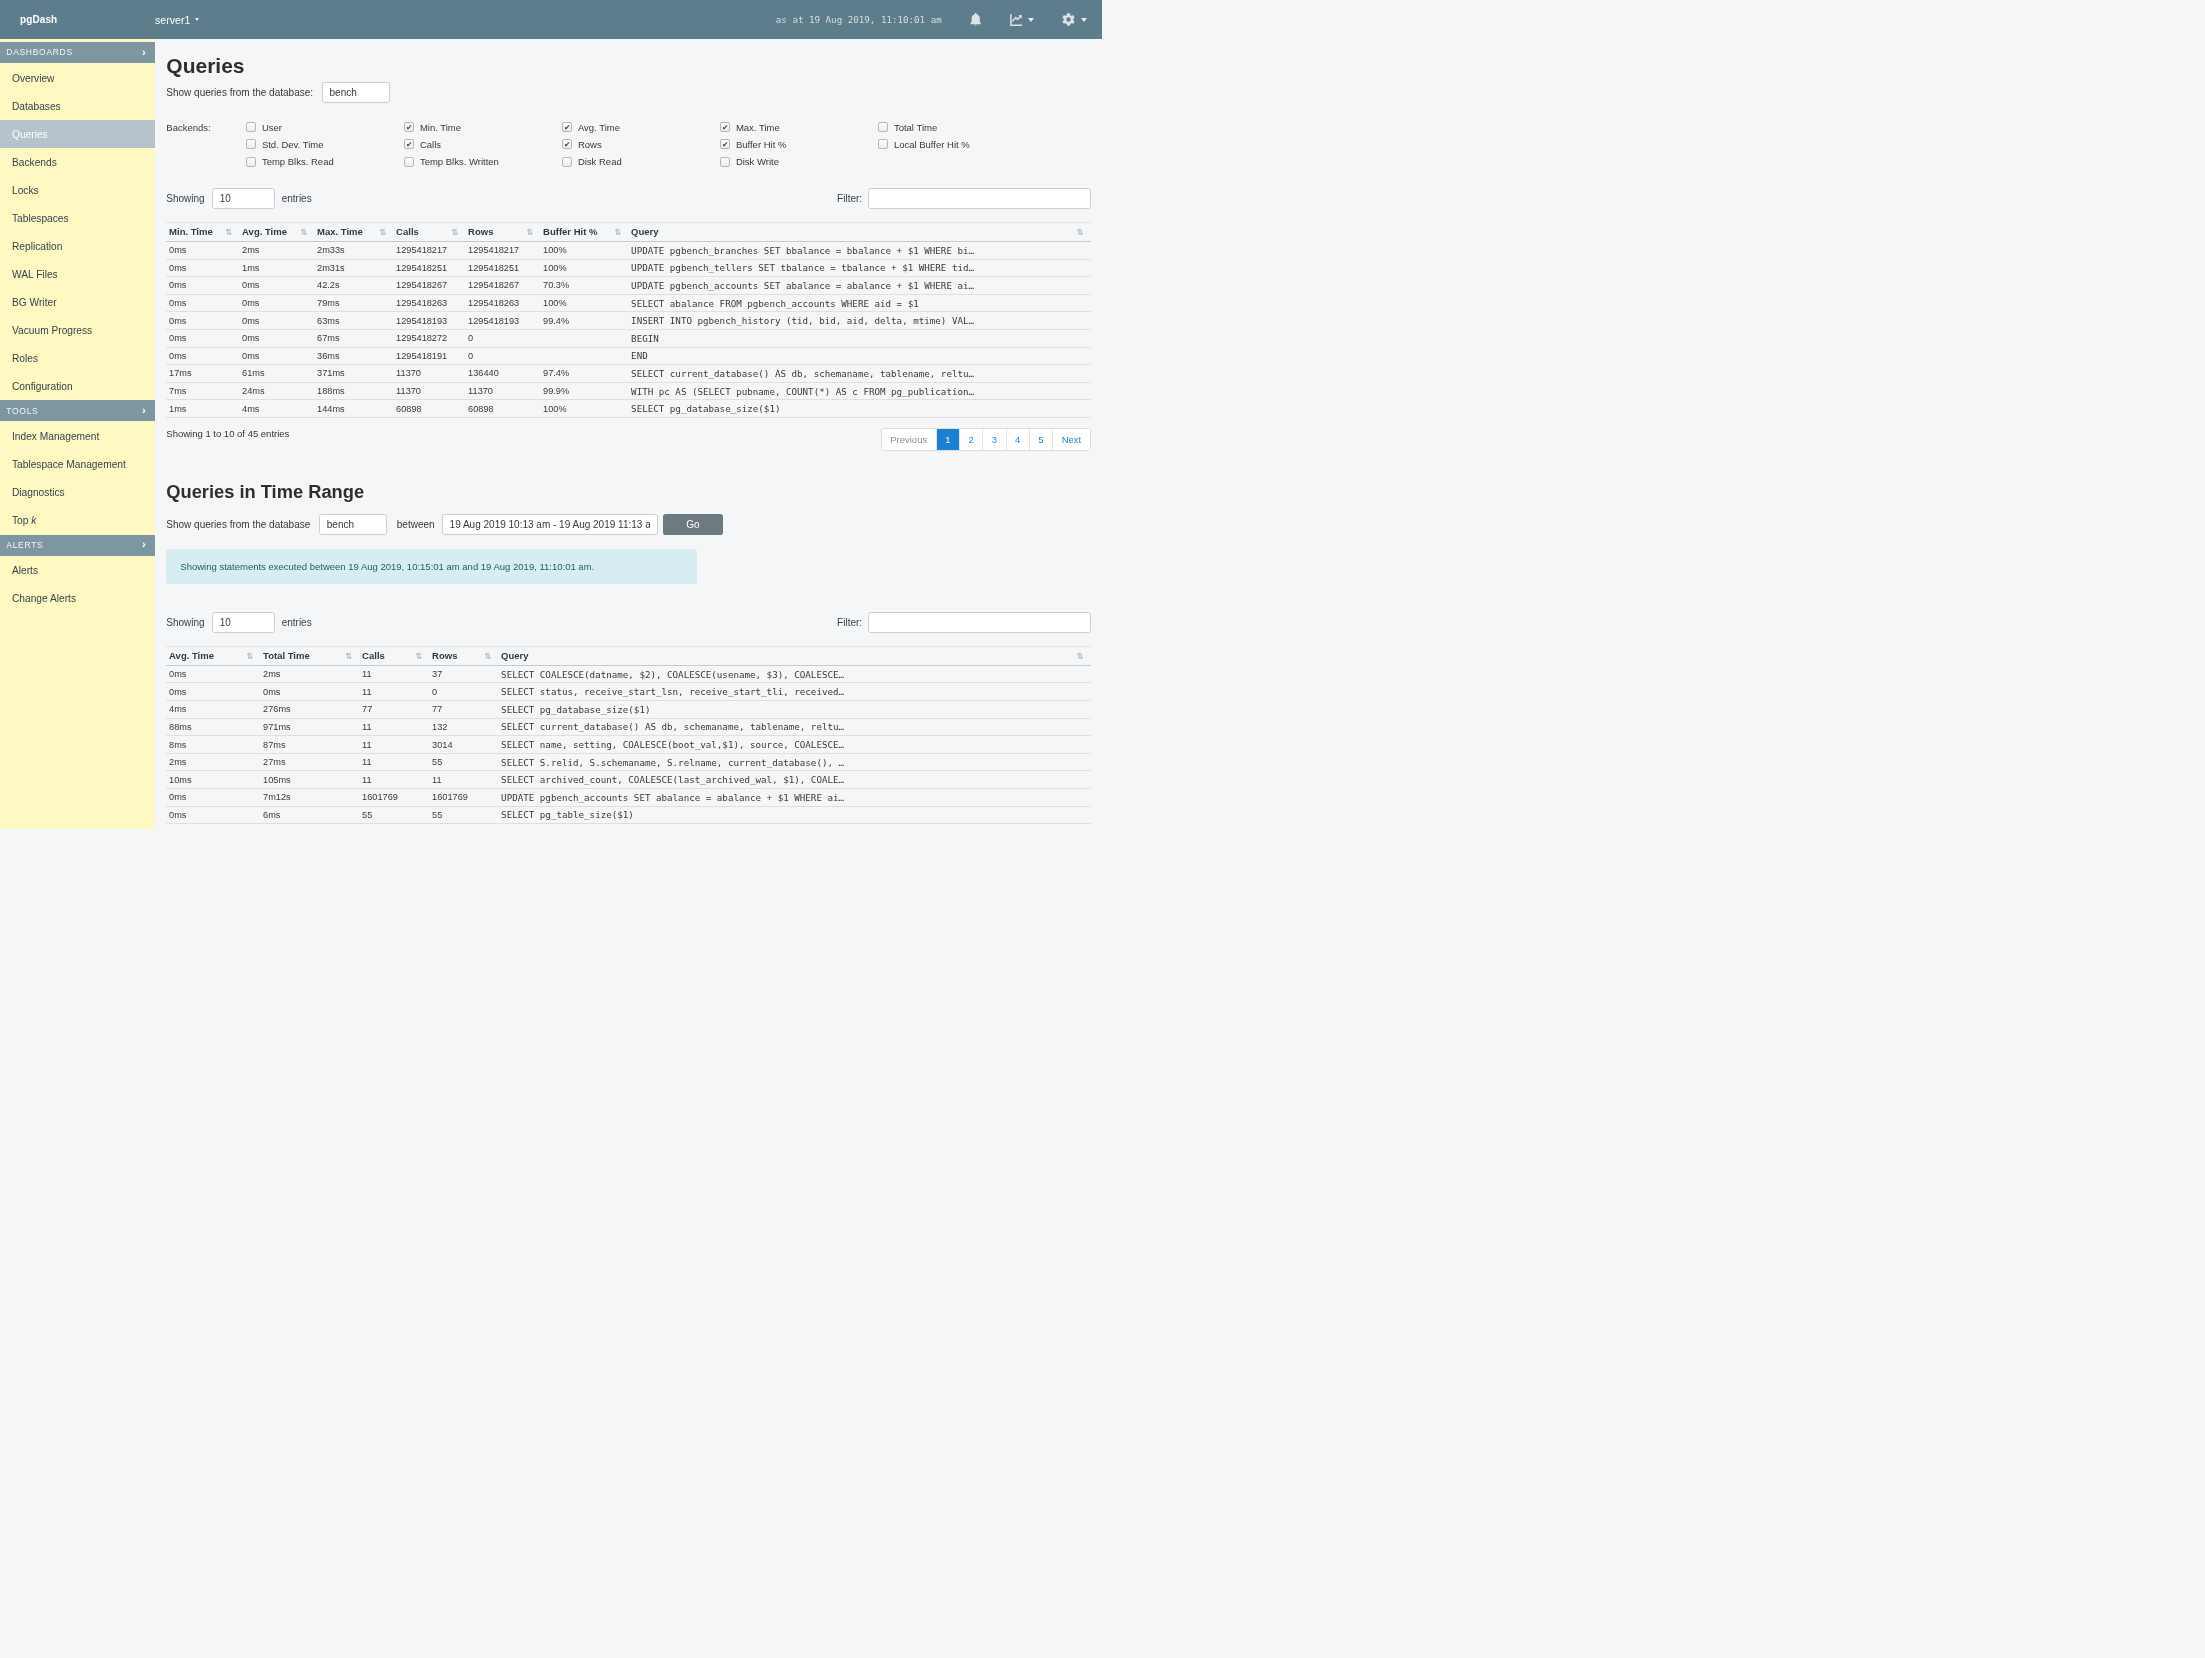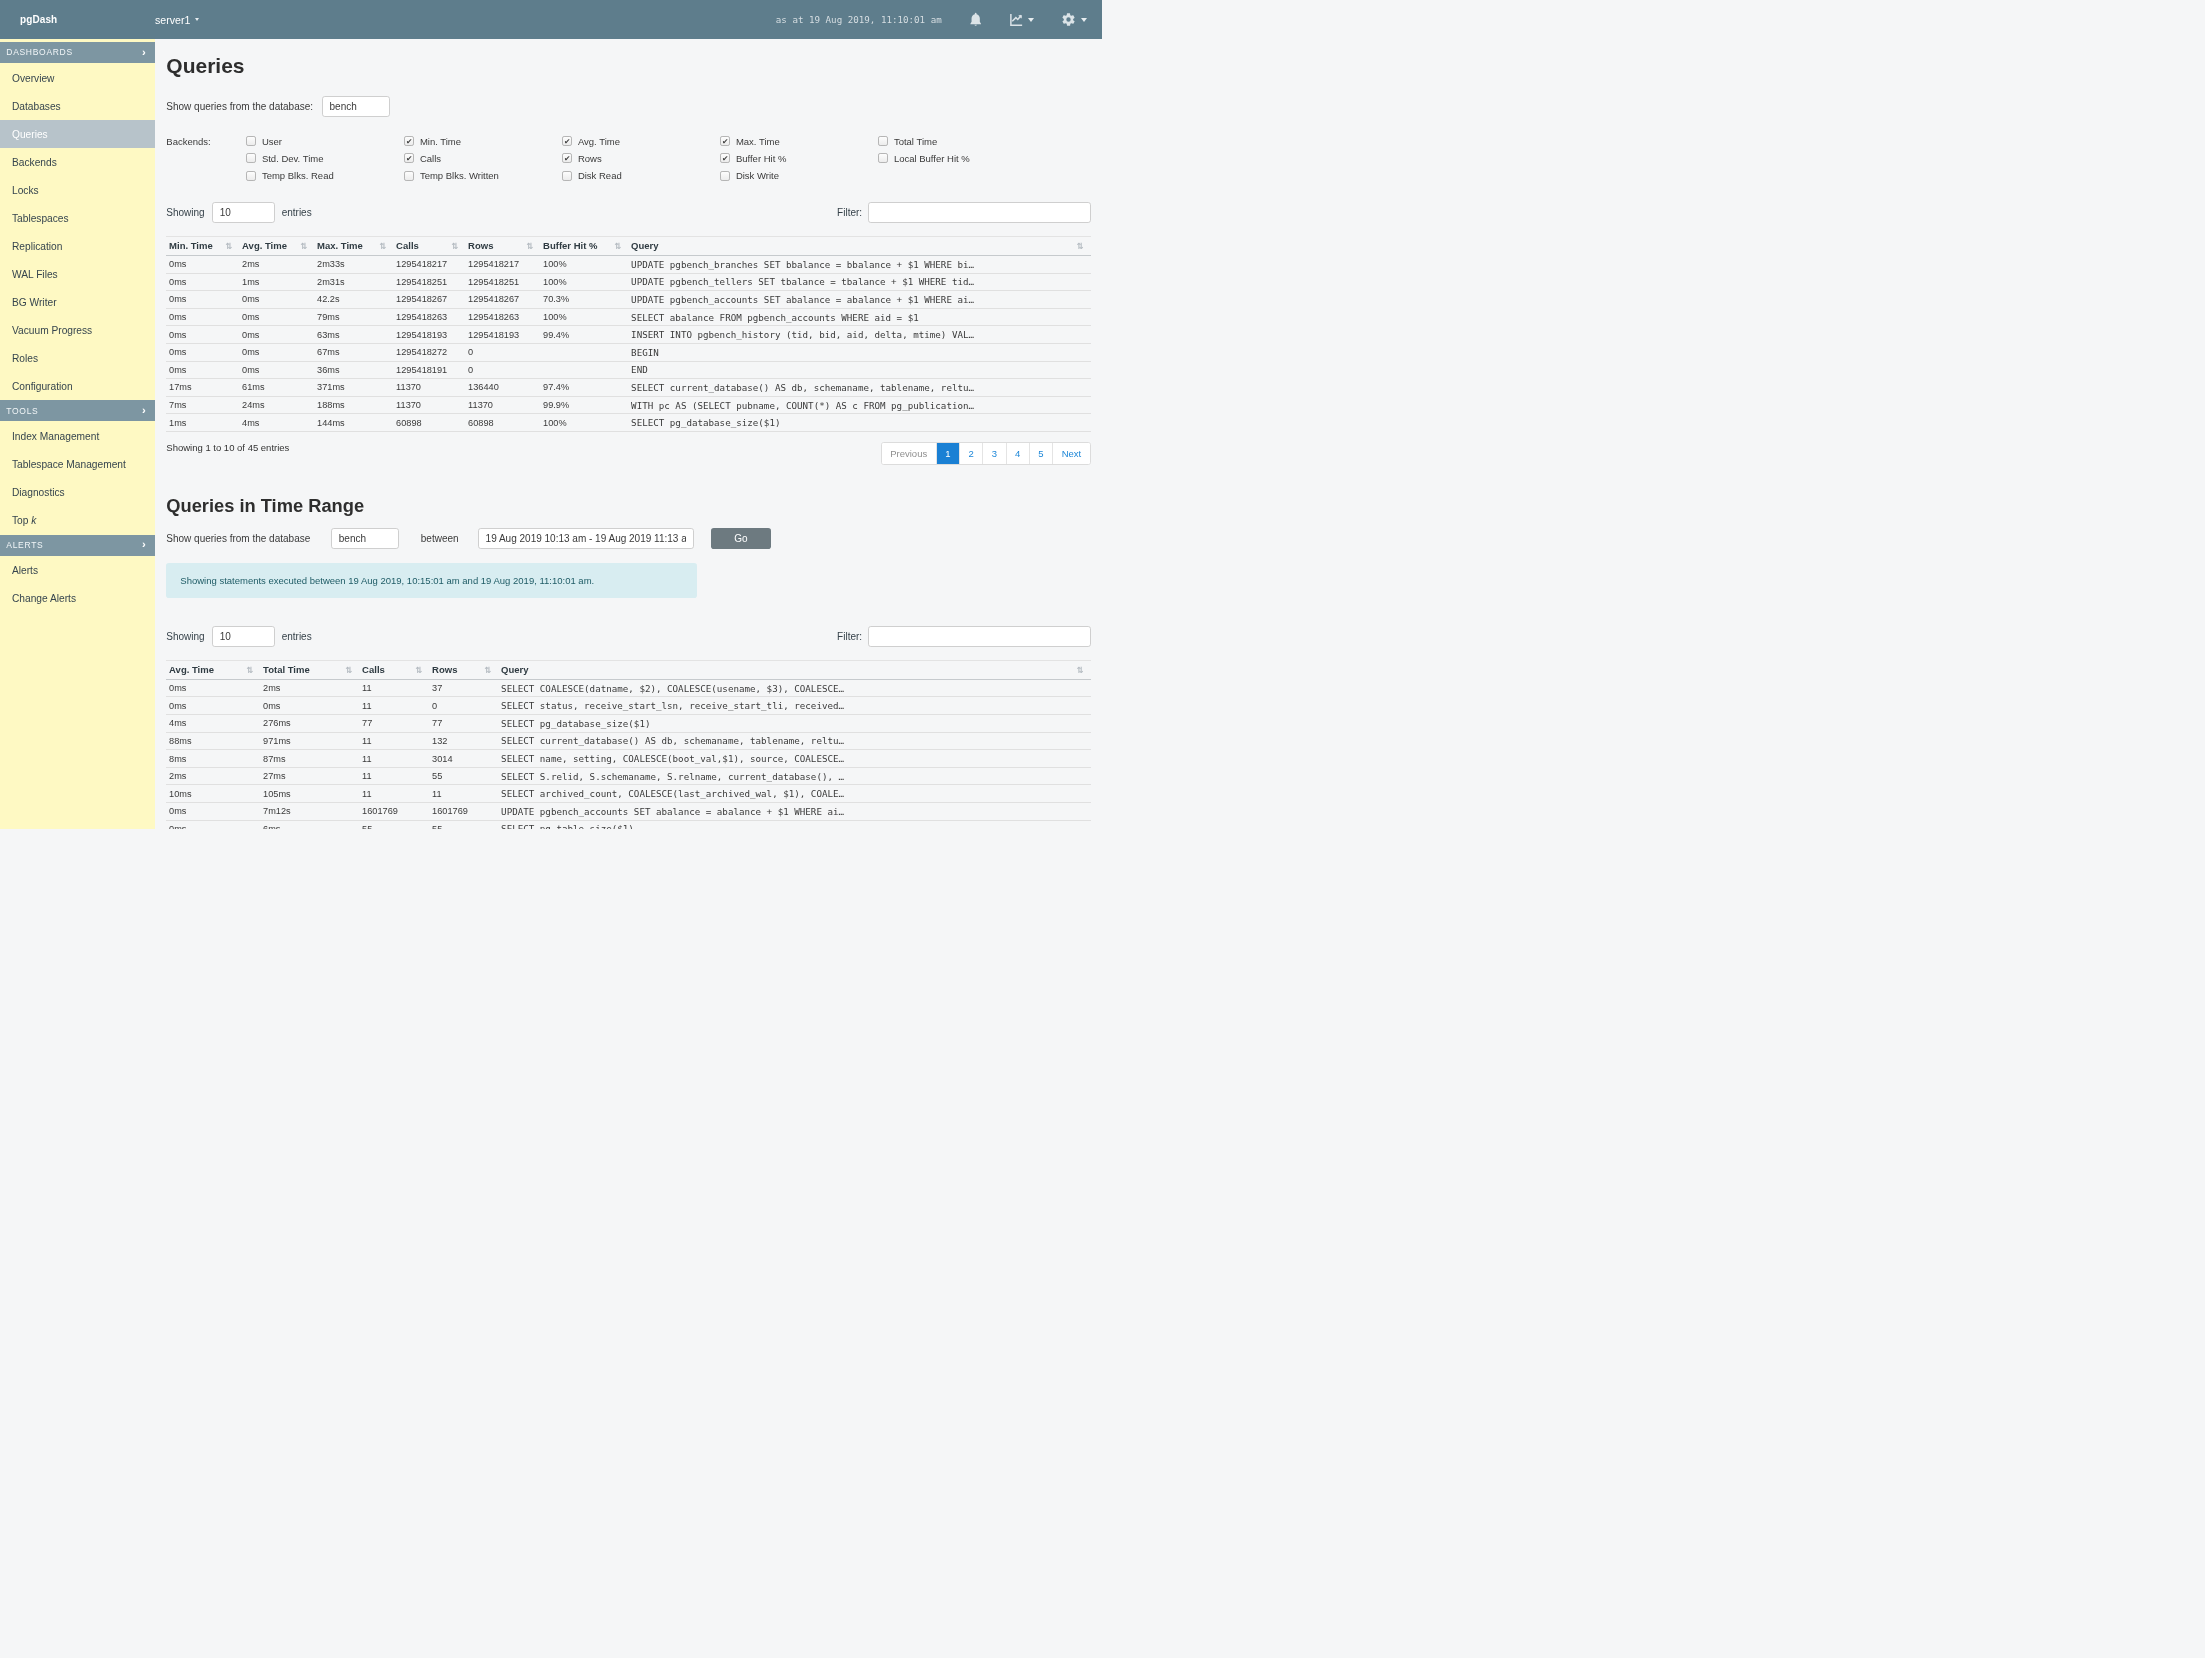--- a/index.html
+++ b/index.html
@@ -23,21 +23,21 @@
   .side-header { background:#7d96a2; color:#f2f6f8; font-size:8.5px; letter-spacing:0.7px; height:21px; display:flex; align-items:center; justify-content:space-between; padding:0 8.5px 0 6.3px; cursor:pointer; margin-bottom:1.4px; }
   .side-chev { color:#fff; font-size:11.3px; font-weight:bold; line-height:1; }
   .side-item { height:28px; display:flex; align-items:center; padding-left:12px; font-size:10.2px; color:#36454e; cursor:pointer; }
   .side-item.active { background:#b7c3ca; color:#ffffff; }
   .side-item i { font-style:italic; margin-left:2.8px; }
 
   
   .main { flex:1; overflow:hidden; padding:14px 11.3px 0 11.3px; background:#f5f6f7; }
   h1.page-title { font-size:21px; font-weight:600; color:#2e2e2e; margin-top:1.4px; }
   h2.section-title { font-size:18.3px; font-weight:600; color:#2e2e2e; margin-top:30px; }
-  .form-row { display:flex; align-items:center; margin-top:18px; font-size:10px; color:#3a3a3a; }
+  .form-row { display:flex; align-items:center; margin-top:4px; font-size:10px; color:#3a3a3a; }
   .txt-input { height:21px; border:0.7px solid #cfcfcf; border-radius:2.8px; background:#fff; font-family:"Liberation Sans",sans-serif; font-size:10px; color:#3a3a3a; padding:0 7px; outline:none; }
   .db-input { width:68px; margin-left:8.5px; }
   .range-input { width:216px; margin-left:7px; text-align:center; }
   .go-btn { height:21px; margin-left:5.6px; background:#6d7a80; color:#fff; border:none; border-radius:2.8px; font-size:10px; padding:0 23px; cursor:pointer; }
 
   
   .columns-row { display:flex; margin-top:18.3px; font-size:9.5px; }
   .columns-label { width:80px; color:#3a3a3a; }
   .check-cols { display:flex; }
   .check-col { display:flex; flex-direction:column; gap:6.3px; width:158px; }
@@ -395,21 +395,21 @@
             <span class="pg">2</span>
             <span class="pg">3</span>
             <span class="pg">4</span>
             <span class="pg">5</span>
             <span class="pg next">Next</span>
           </div>
       </div>
 
       <h2 class="section-title">Queries in Time Range</h2>
 
-      <div class="form-row" style="margin-top:11.3px;gap:12px;">
+      <div class="form-row" style="margin-top:11.3px;">
         <span>Show queries from the database</span>
         <input class="txt-input db-input" value="bench" style="">
         <span style="margin-left:10px;">between</span>
         <input class="txt-input range-input" value="19 Aug 2019 10:13 am - 19 Aug 2019 11:13 am" style="">
         <button class="go-btn">Go</button>
       </div>
 
       <div class="alert-info">Showing statements executed between 19 Aug 2019, 10:15:01 am and 19 Aug 2019, 11:10:01 am.</div>
 
       <div class="show-filter" style="margin-top:28px;">

